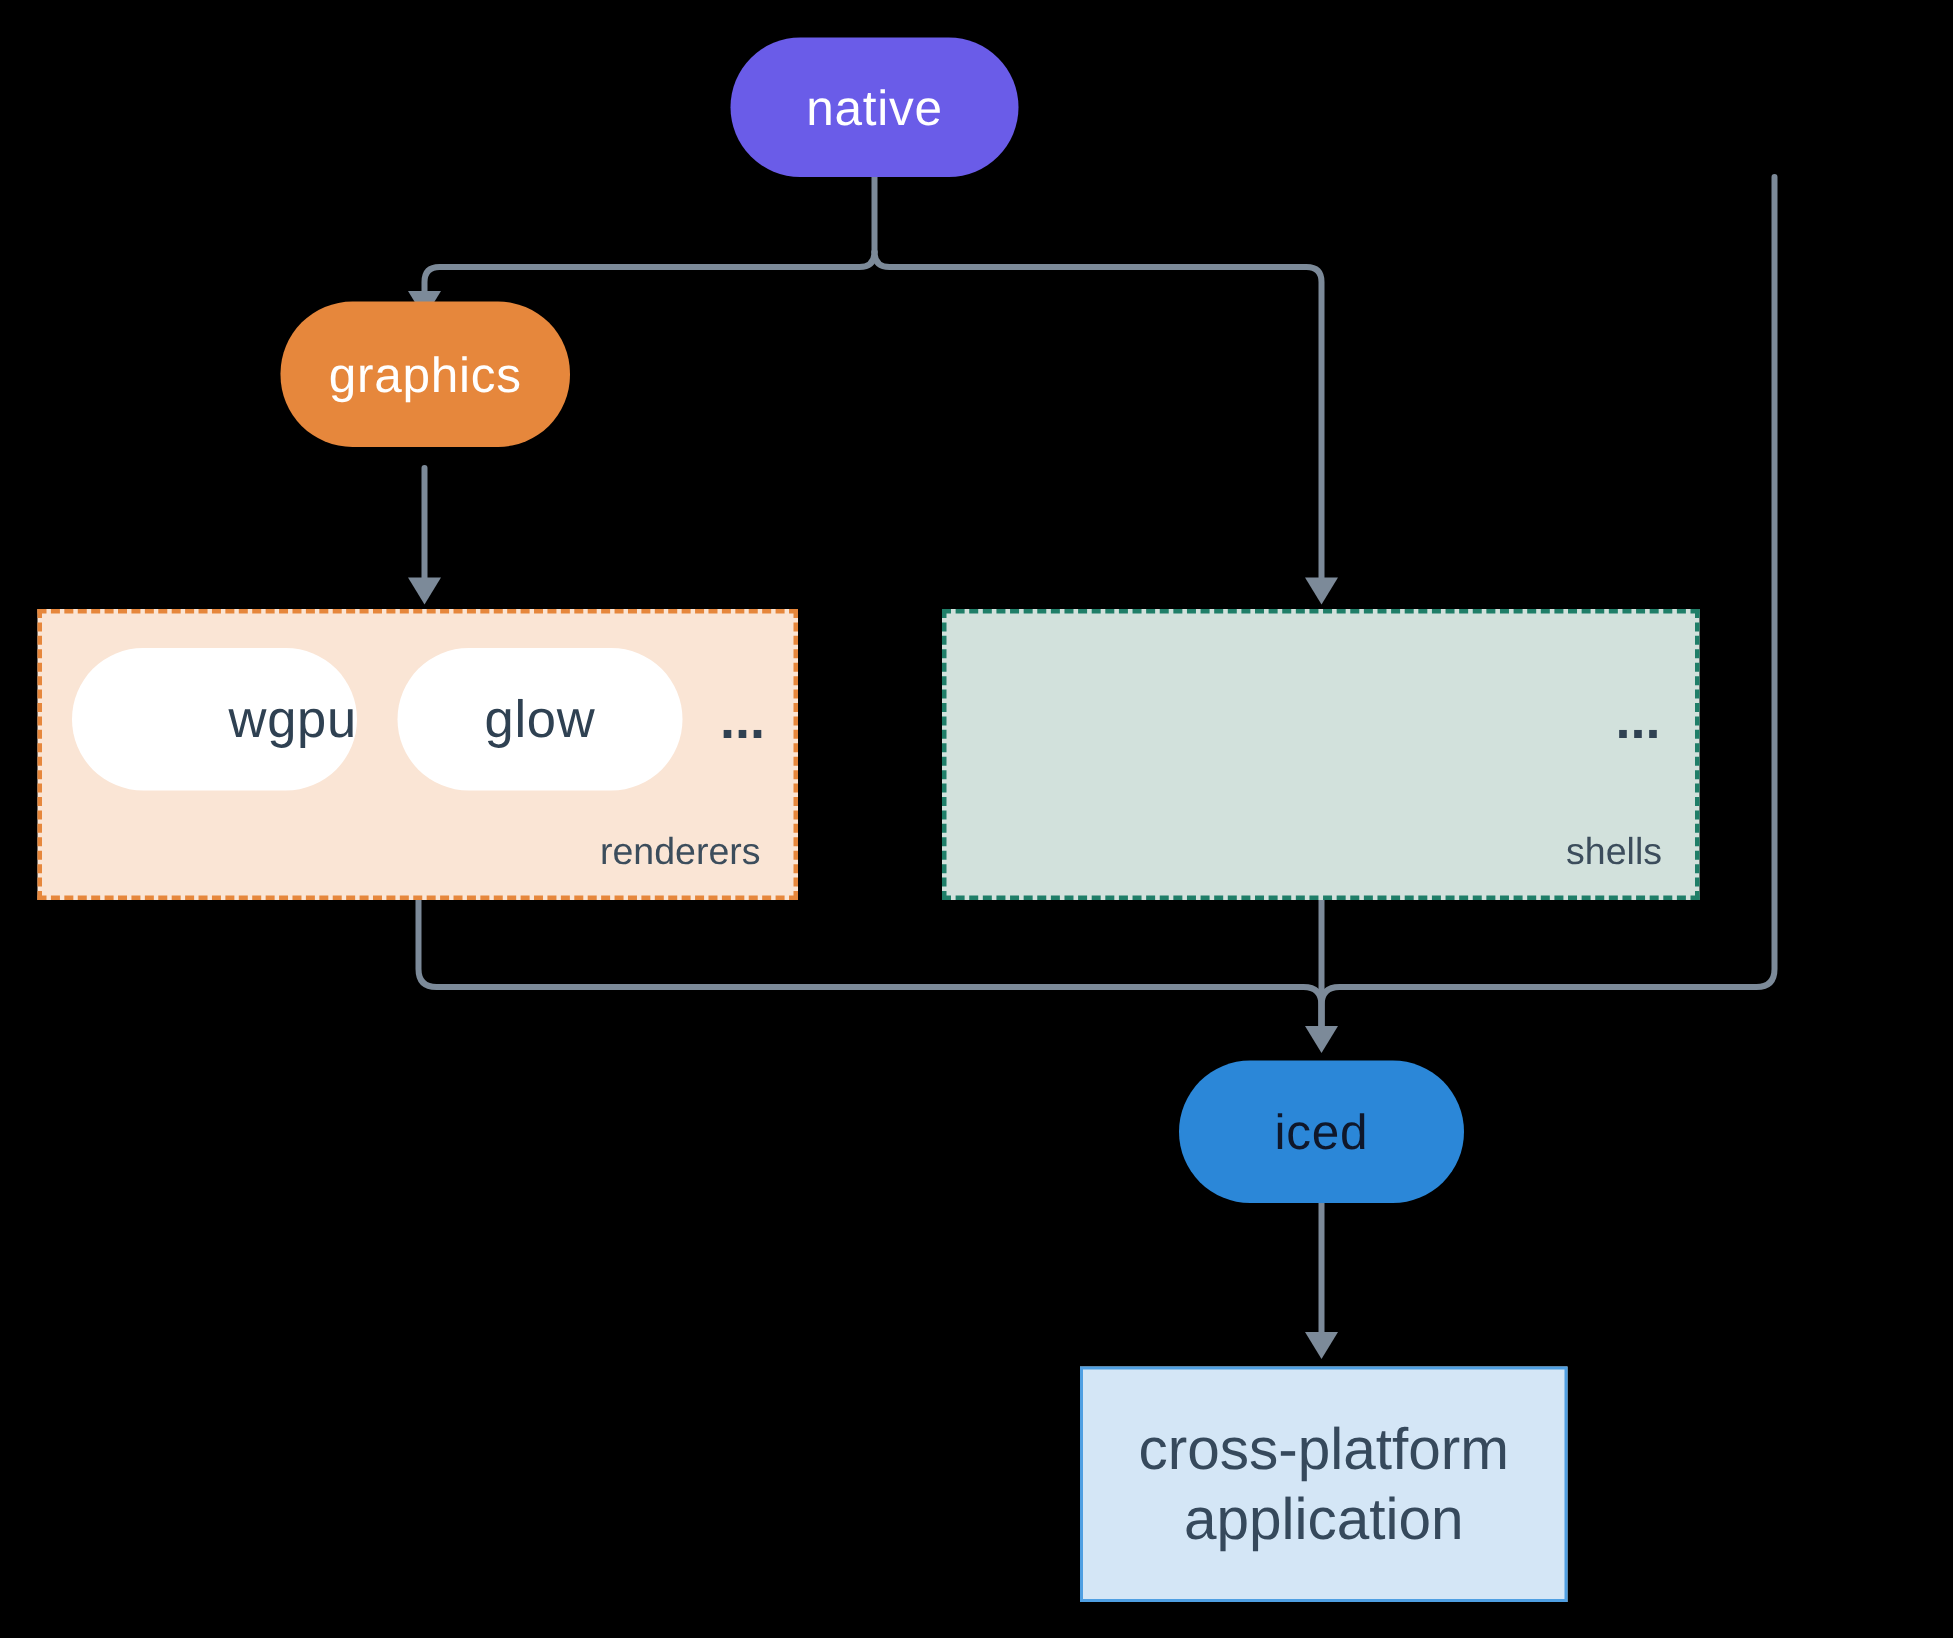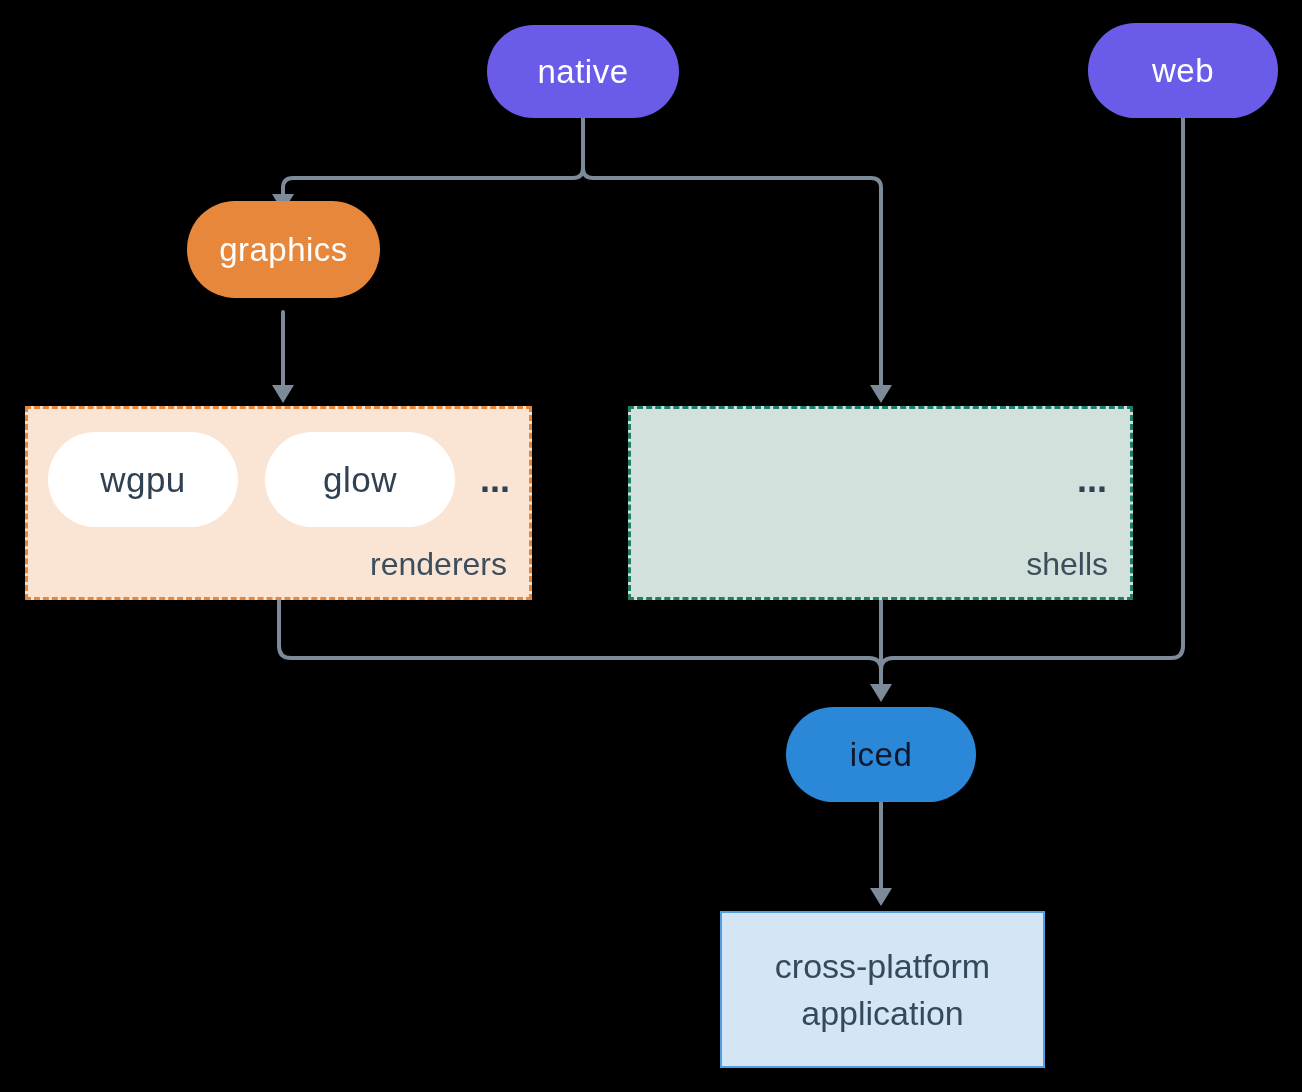--- a/index.html
+++ b/index.html
@@ -55,55 +55,55 @@
     left: 25px; top: 406px;
     background: #fae5d5;
     border-color: #e6873c;
   }
   .group-shells {
     left: 628px; top: 406px; width: 505px;
     background: #d2e1dc;
     border-color: #1f7e68;
   }
   .group .pill { top: 23px; width: 190px; height: 95px; }
-  .group-renderers .pill-a { left: 20px; }
+  .group-renderers .pill-a { left: 20px; justify-content: flex-end; }
   .group-renderers .pill-b { left: 237px; }
   .group-shells .pill-a { left: 22px; }
   .group-shells .pill-b { left: 234px; width: 188px; }
   .dots {
     position: absolute;
     top: 23px;
     width: 50px; height: 95px;
     display: flex; align-items: center; justify-content: center;
     color: #2f4152;
     font-size: 36px;
     font-weight: bold;
   }
   .group-renderers .dots { left: 442px; }
   .group-shells .dots { left: 436px; }
   .group-label {
     position: absolute;
     right: 22px; bottom: 14px;
     color: #3c4d5c;
-    font-size: 32px;
+    font-size: 25px;
   }
 
   .appbox {
     position: absolute;
     left: 720px; top: 911px;
     width: 325px; height: 157px;
     box-sizing: border-box;
     background: #d4e6f6;
     border: 2px solid #4f9fe2;
     display: flex;
     flex-direction: column;
     align-items: center;
     justify-content: center;
     color: #36495c;
-    font-size: 34px;
+    font-size: 39px;
     line-height: 47px;
   }
 </style>
 </head>
 <body>
 
 <div class="canvas">
 
   <svg class="connectors" viewBox="0 0 1302 1092">
     <path d="M583 118 L583 168"></path>
@@ -118,23 +118,20 @@
     <path d="M881 600 L881 684"></path>
     <polygon points="881,702 870,684 892,684"></polygon>
     <path d="M881 802 L881 888"></path>
     <polygon points="881,906 870,888 892,888"></polygon>
   </svg>
 
   <div class="pill purple node-native">
     <span>native</span>
   </div>
 
-  <div class="pill purple node-web">
-    <span>web</span>
-  </div>
 
   <div class="pill orange node-graphics">
     <span>graphics</span>
   </div>
 
   <div class="group group-renderers">
     <div class="pill white pill-a">
       <span>wgpu</span>
     </div>
     <div class="pill white pill-b">

